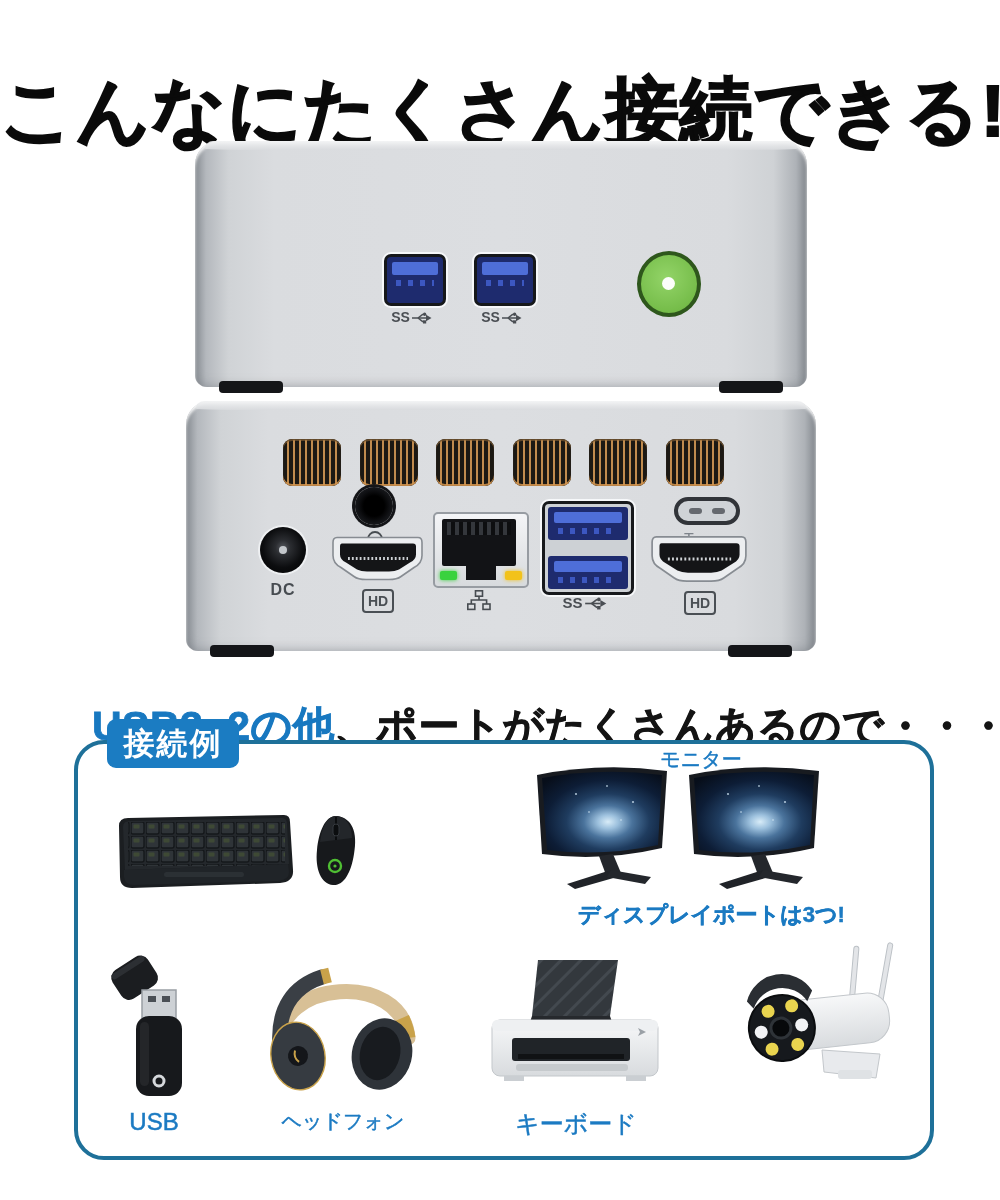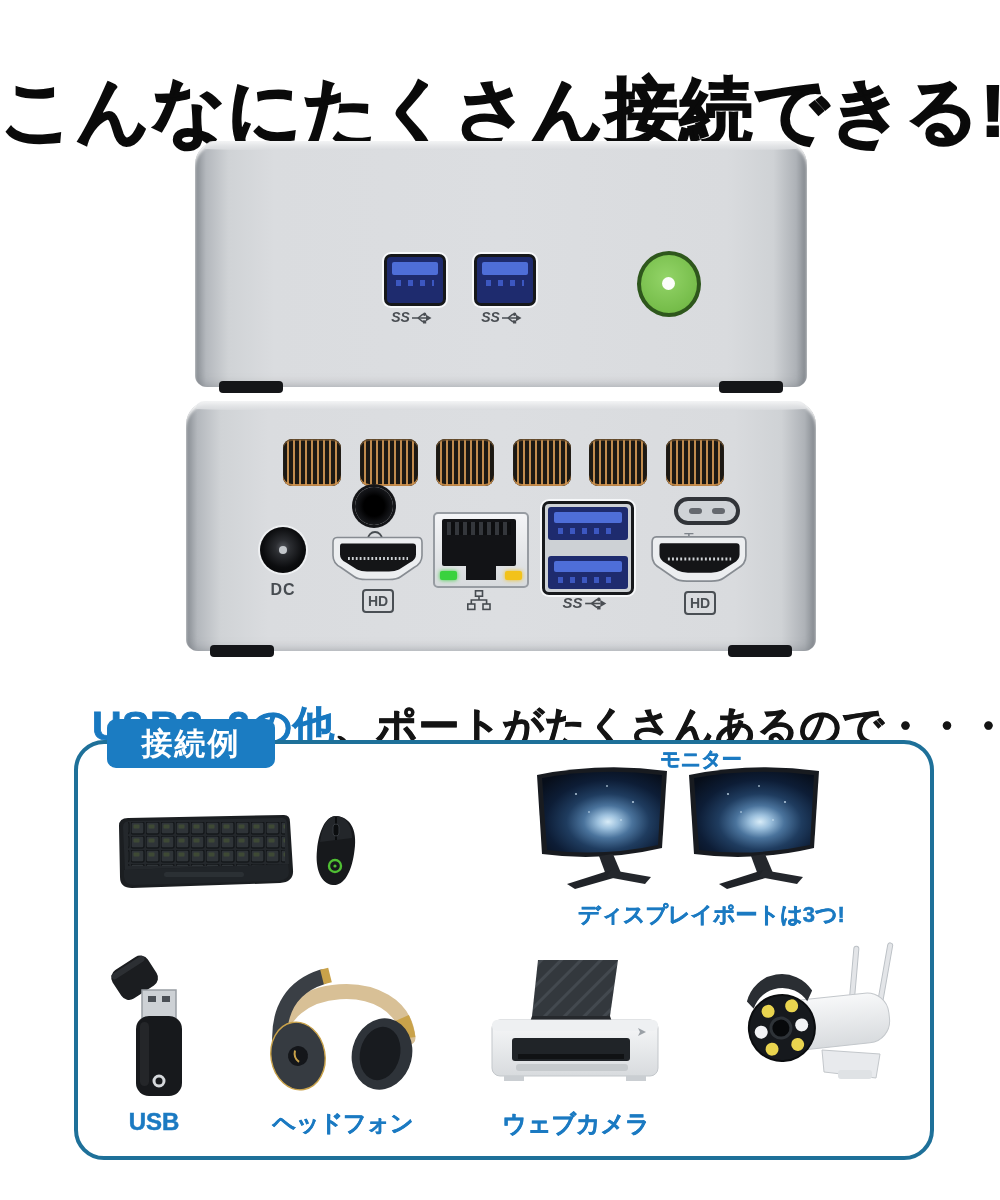--- a/index.html
+++ b/index.html
@@ -27,21 +27,21 @@
   .foot.l{left:24px}.foot.r{right:24px}
   
   .usb-port{
     position:absolute;border:3px solid #16181b;border-radius:7px;background:#1e2b6e;
     box-shadow:0 0 0 2px rgba(248,249,251,.95);
   }
   .usb-port .tng{position:absolute;left:5px;right:5px;top:5px;height:13px;background:#4e6ed8;border-radius:2px;}
   .usb-port .pins{position:absolute;left:9px;right:9px;top:23px;height:6px;
     background:repeating-linear-gradient(90deg,#3c57c0 0 5px,rgba(0,0,0,0) 5px 12px);}
   
-  .ss{position:absolute;text-align:center;font-size:14px;font-style:italic;font-weight:700;color:#4a4e53;white-space:nowrap;}
+  .ss{position:absolute;text-align:center;font-size:14px;font-weight:700;color:#4a4e53;white-space:nowrap;}
   .ss svg{vertical-align:-2px;margin-left:1px;}
   
   .power{
     position:absolute;width:56px;height:58px;border-radius:50%;
     background:radial-gradient(circle at 45% 40%,#93d468,#76bd4a 70%,#67ad3c);
     border:4px solid #2e571c;
   }
   .power .dot{position:absolute;left:50%;top:50%;width:13px;height:13px;margin:-7px 0 0 -7px;border-radius:50%;background:#fcfefa;}
   
   .vent{
@@ -89,24 +89,24 @@
   .pcap.light{color:#7d838a;font-weight:400;letter-spacing:0;}
   .hd-badge{display:inline-block;border:2px solid #4a4f54;border-radius:4px;padding:0 4px;height:20px;line-height:20px;
     font-size:14px;font-weight:700;color:#4a4f54;letter-spacing:0;}
   
   .subline{position:absolute;left:92px;top:658px;font-size:41px;font-weight:800;color:#141414;
     letter-spacing:.5px;-webkit-text-stroke:.8px #141414;white-space:nowrap;}
   .subline .hl{color:#1878c0;-webkit-text-stroke:.8px #1878c0;}
   
   .conn-box{position:absolute;left:74px;top:740px;width:852px;height:412px;
     border:4px solid #1e7099;border-radius:30px;background:#fff;}
-  .conn-tab{position:absolute;left:29px;top:-25px;width:168px;height:49px;background:#1b7cc2;border-radius:9px;
+  .conn-tab{position:absolute;left:29px;top:-25px;width:132px;height:49px;background:#1b7cc2;border-radius:9px;
     color:#ffffff;font-size:31px;font-weight:800;display:flex;align-items:center;justify-content:center;z-index:2;
     letter-spacing:2px;}
-  .itm-label{position:absolute;color:#1b7ac2;font-weight:700;text-align:center;white-space:nowrap;
+  .itm-label{position:absolute;color:#1b7ac2;font-weight:400;text-align:center;white-space:nowrap;
     -webkit-text-stroke:.5px #1b7ac2;}
   .notes{position:absolute;left:500px;top:156px;color:#1b7ac2;font-size:22px;font-weight:800;line-height:1.38;
     -webkit-text-stroke:.5px #1b7ac2;white-space:nowrap;}
 </style>
 </head>
 <body>
 
 <svg width="0" height="0" style="position:absolute" aria-hidden="true">
   <defs>
     <radialGradient id="monG" cx="55%" cy="62%" r="72%">
@@ -317,35 +317,35 @@
         <ellipse cx="46" cy="110" rx="27" ry="34" fill="#363b41"></ellipse>
         <ellipse cx="46" cy="110" rx="27" ry="34" fill="none" stroke="#c9a24a" stroke-width="1.4"></ellipse>
         <circle cx="46" cy="110" r="10" fill="#14161a"></circle>
         <path d="M44 104 q-3 7 2 12" fill="none" stroke="#c9a24a" stroke-width="2"></path>
       </g>
       <g transform="rotate(14 130 108)">
         <ellipse cx="130" cy="108" rx="30" ry="36" fill="#2e3339"></ellipse>
         <ellipse cx="128" cy="108" rx="20" ry="27" fill="#181b1f"></ellipse>
       </g>
     </svg>
-    <div class="itm-label" style="left:180px;top:364px;width:170px;font-size:23px;">ヘッドフォン</div>
+    <div class="itm-label" style="left:180px;top:364px;width:170px;font-size:20px;">ヘッドフォン</div>
 
     <svg style="position:absolute;left:408px;top:210px;" width="178" height="140" viewBox="0 0 178 140">
       <polygon points="52,6 132,6 124,62 46,62" fill="url(#trayStripes)"></polygon>
       <polygon points="46,62 124,62 126,68 44,68" fill="#26292d"></polygon>
       <rect x="6" y="66" width="166" height="56" rx="8" fill="url(#bodyG)" stroke="#c3c7cb" stroke-width="1"></rect>
       <rect x="6" y="66" width="166" height="11" rx="5" fill="#eef0f2"></rect>
       <path d="M152 74 l8 4 -8 4 2 -4 Z" fill="#9aa0a6"></path>
       <rect x="26" y="84" width="118" height="23" rx="3" fill="#202428"></rect>
       <rect x="32" y="100" width="106" height="5" fill="#101214"></rect>
       <rect x="30" y="110" width="112" height="7" rx="3" fill="#c6cacd"></rect>
       <rect x="18" y="122" width="20" height="5" fill="#caced2"></rect>
       <rect x="140" y="122" width="20" height="5" fill="#caced2"></rect>
     </svg>
-    <div class="itm-label" style="left:418px;top:364px;width:160px;font-size:24px;">ウェブカメラ</div>
+    <div class="itm-label" style="left:418px;top:364px;width:160px;font-size:24px;">キーボード</div>
 
     <svg style="position:absolute;left:652px;top:198px;" width="182" height="154" viewBox="0 0 182 154">
       <g transform="rotate(5 122 62)">
           <rect x="119" y="4" width="5" height="58" rx="2.5" fill="#e3e5e8" stroke="#bcc1c6" stroke-width="1"></rect>
         </g>
       <g transform="rotate(10 150 64)">
           <rect x="147" y="0" width="5" height="64" rx="2.5" fill="#e3e5e8" stroke="#bcc1c6" stroke-width="1"></rect>
         </g>
       <g transform="rotate(-6 90 85)">
         <rect x="44" y="56" width="116" height="50" rx="22" fill="url(#bodyG)" stroke="#c3c7cb" stroke-width="1"></rect>

